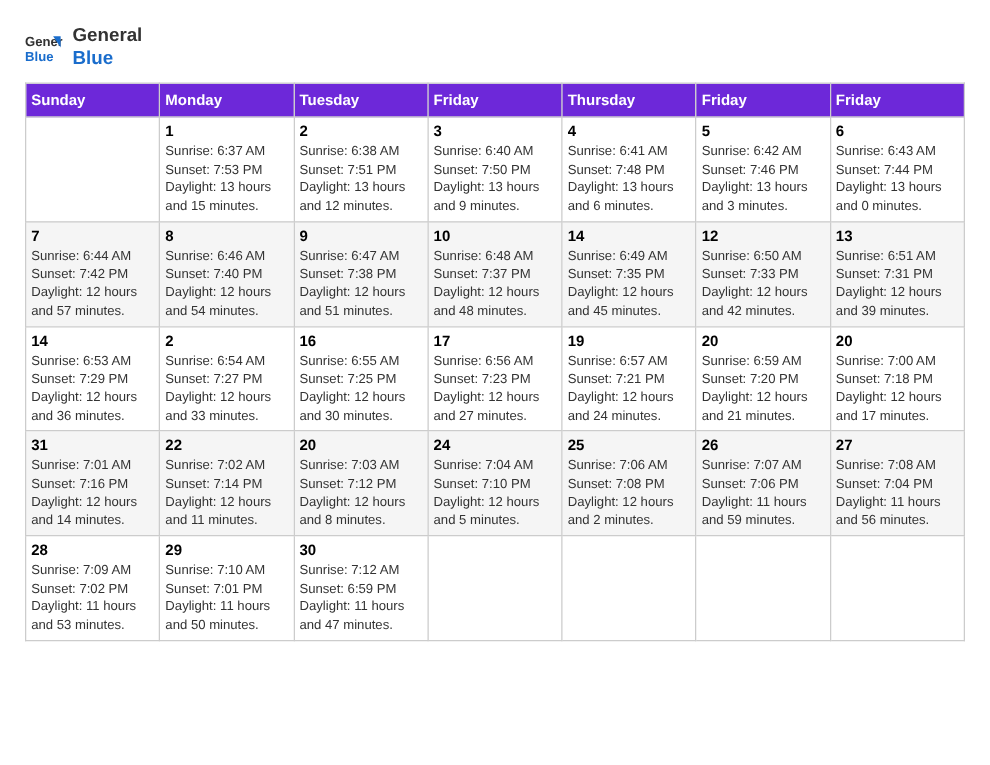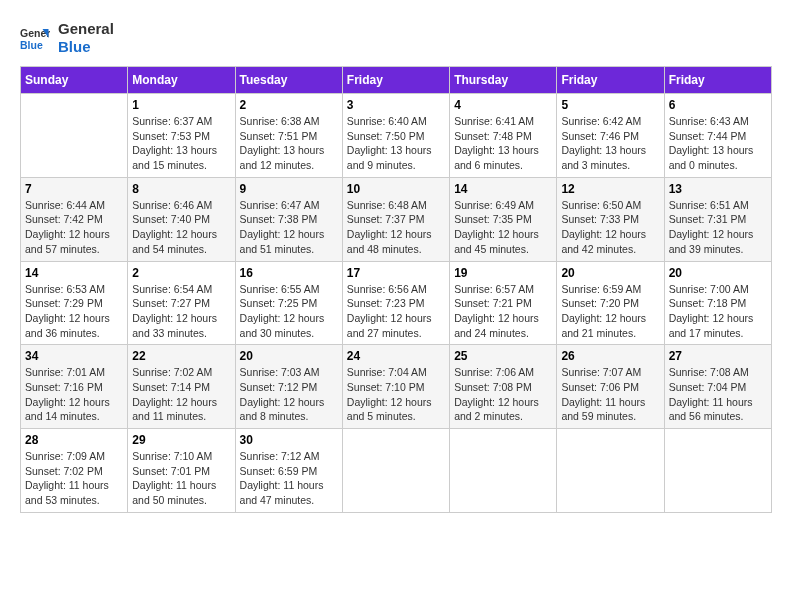--- a/index.html
+++ b/index.html
@@ -194,21 +194,21 @@
           <span class="day-num">20</span>
           <div class="day-info">Sunrise: 6:59 AM<br>Sunset: 7:20 PM<br>Daylight: 12 hours<br>and 21 minutes.</div>
         </td>
         <td>
           <span class="day-num">20</span>
           <div class="day-info">Sunrise: 7:00 AM<br>Sunset: 7:18 PM<br>Daylight: 12 hours<br>and 17 minutes.</div>
         </td>
       </tr>
       <tr>
         <td>
-          <span class="day-num">34</span>
+          <span class="day-num">31</span>
           <div class="day-info">Sunrise: 7:01 AM<br>Sunset: 7:16 PM<br>Daylight: 12 hours<br>and 14 minutes.</div>
         </td>
         <td>
           <span class="day-num">22</span>
           <div class="day-info">Sunrise: 7:02 AM<br>Sunset: 7:14 PM<br>Daylight: 12 hours<br>and 11 minutes.</div>
         </td>
         <td>
           <span class="day-num">20</span>
           <div class="day-info">Sunrise: 7:03 AM<br>Sunset: 7:12 PM<br>Daylight: 12 hours<br>and 8 minutes.</div>
         </td>

